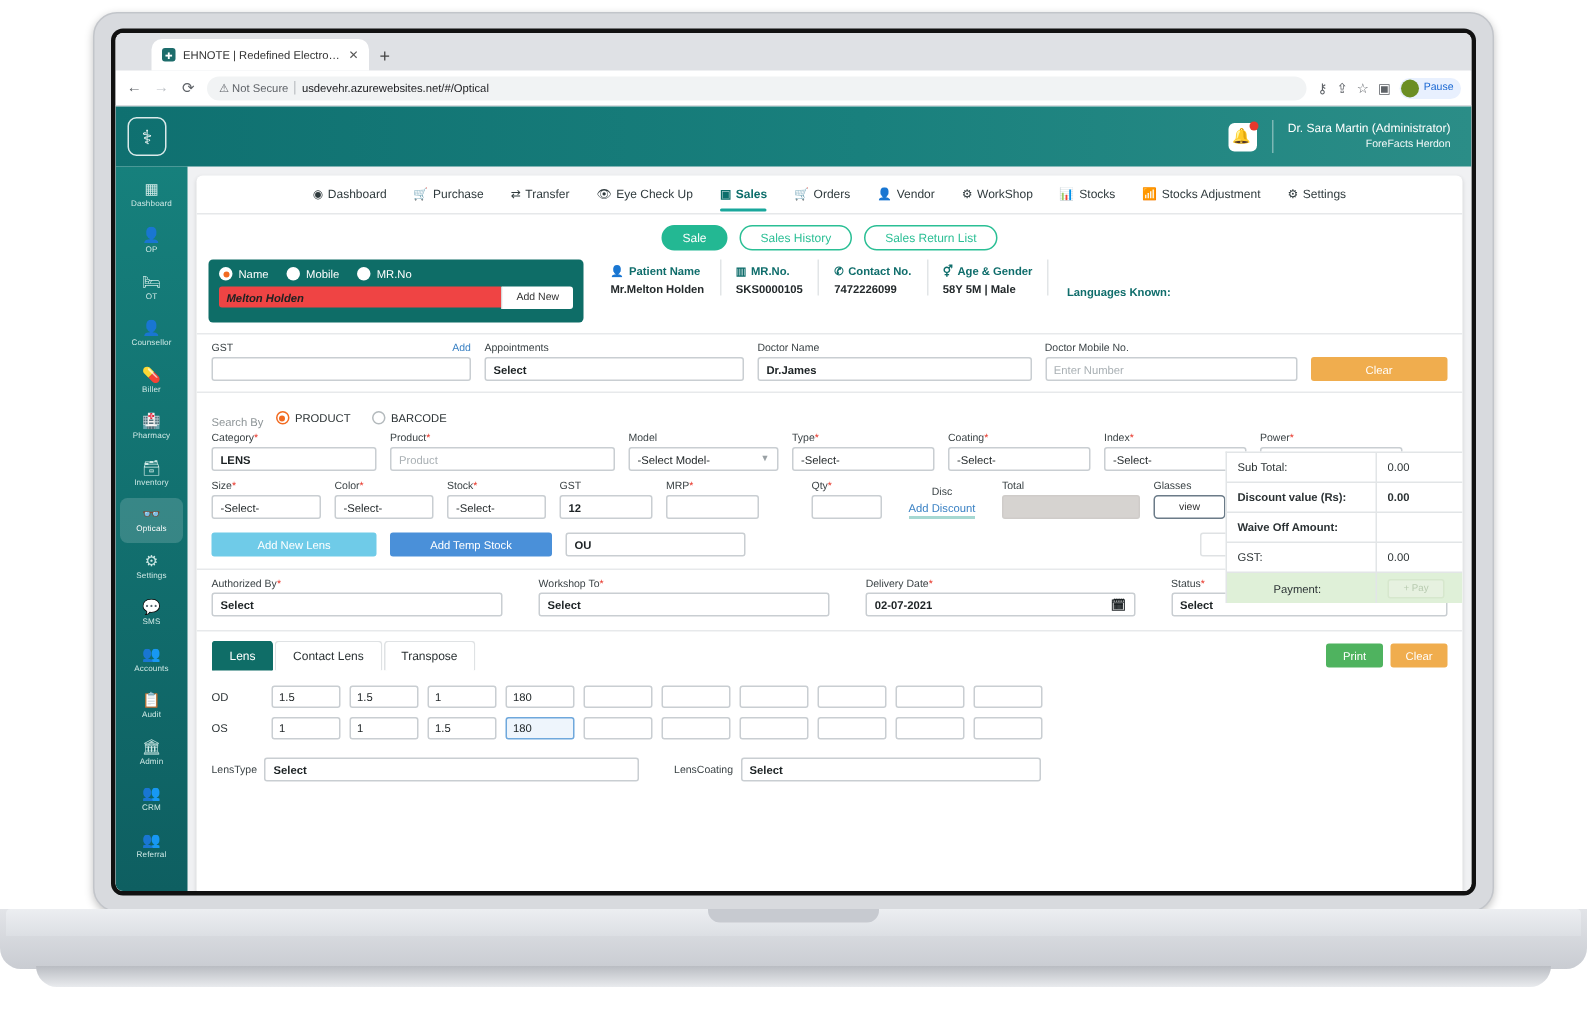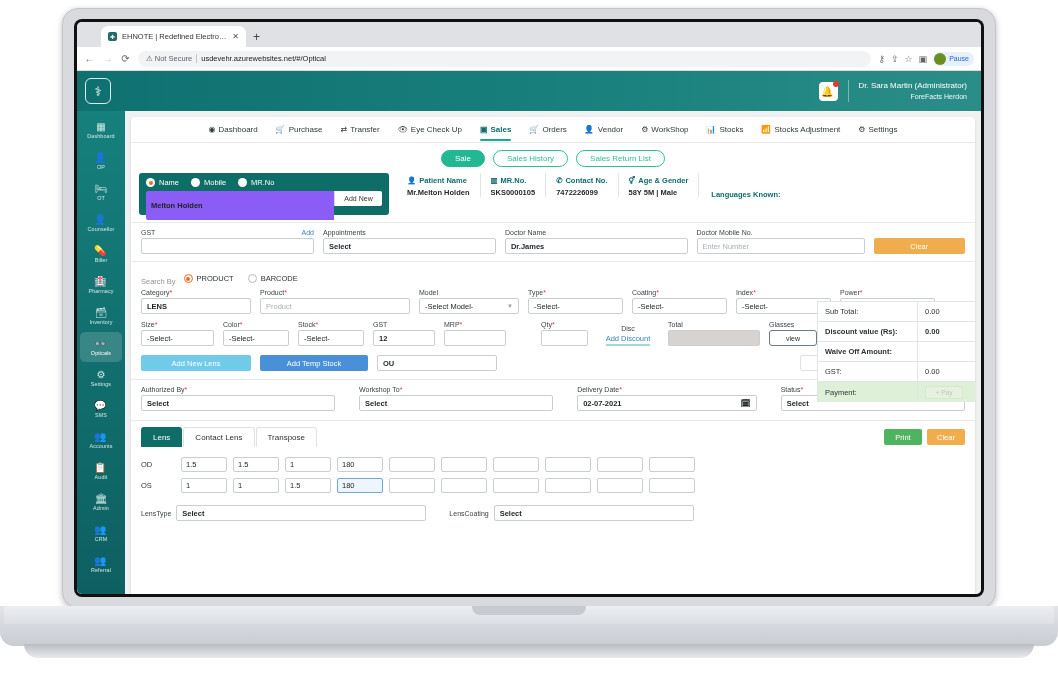--- a/index.html
+++ b/index.html
@@ -176,23 +176,24 @@
   }
   .radio-line { display:flex; gap:12px; align-items:center; }
   .radio { display:flex; align-items:center; gap:4px; font-size:7.5px; color:#fff; }
   .rbox {
     width:9px; height:9px; border-radius:50%; background:#fff; flex:none;
     display:flex; align-items:center; justify-content:center;
   }
   .rbox.on::after { content:""; width:4px; height:4px; border-radius:50%; background:#f26b21; }
   .search-line { display:flex; }
   .search-inp {
-    flex:1; height:29px; background:#8b5cf6; border-radius:2px 0 0 2px;
+    flex:1; height:14px; background:#ef4444; border-radius:2px 0 0 2px;
     font-size:7.5px; color:#222; display:flex; align-items:center; padding:0 5px;
     font-weight:bold;
+    font-style:italic;
   }
   .addnew-btn {
     width:48px; height:15px; background:#fff; border-left:1px solid #d8d8d8;
     border-radius:0 2px 2px 0; font-size:7px; color:#333;
     display:flex; align-items:center; justify-content:center;
   }
   .pinfo { display:flex; flex:1; align-items:flex-start; padding-left:8px; }
   .pcell { padding:3px 10px 0 10px; border-right:1px solid #e2e5e7; }
   .pcell:last-child { border-right:none; }
   .pcell-label {
@@ -283,21 +284,21 @@
   }
   .srow { display:flex; border-bottom:1px solid #e2e5e7; height:20px; align-items:center; }
   .srow:last-child { border-bottom:none; }
   .slabel { flex:1; font-size:7.5px; color:#2b3234; padding-left:7px; }
   .slabel.b { font-weight:bold; }
   .sval {
     width:58px; font-size:7.5px; color:#2b3234; padding-left:7px;
     border-left:1px solid #e2e5e7; height:20px; display:flex; align-items:center;
   }
   .sval.b { font-weight:bold; }
-  .srow.pay { background:#dff0d8; }
+  .srow.pay { background:#dff0d8;padding-left:24px; }
   .paybtn {
     width:38px; height:13px; background:#e6f1e0; border:1px solid #d6e7cd;
     border-radius:2px; font-size:6.5px; color:#b8cbb0;
     display:flex; align-items:center; justify-content:center;
   }
 </style>
 </head>
 <body>
 
 <div id="laptop">

